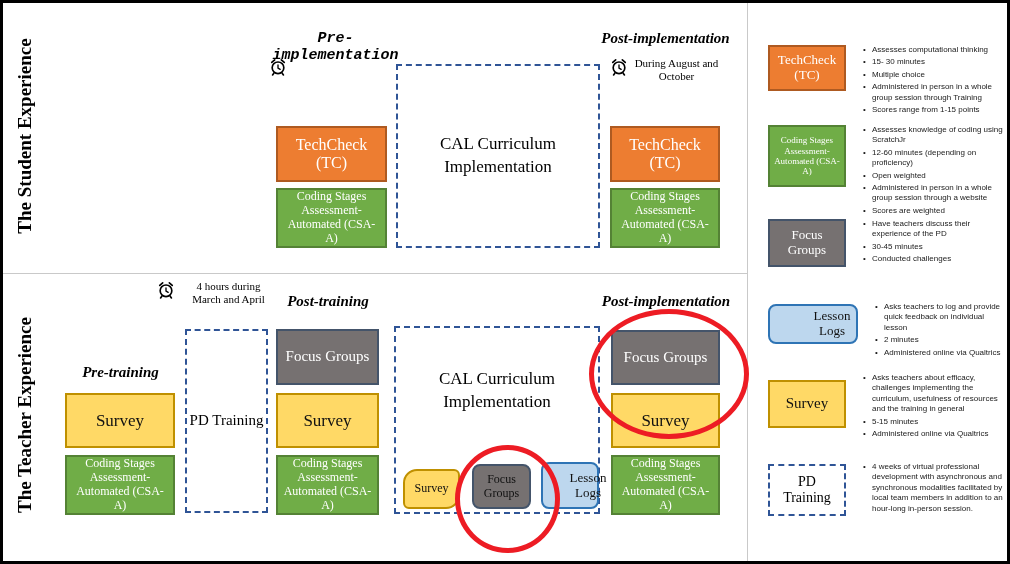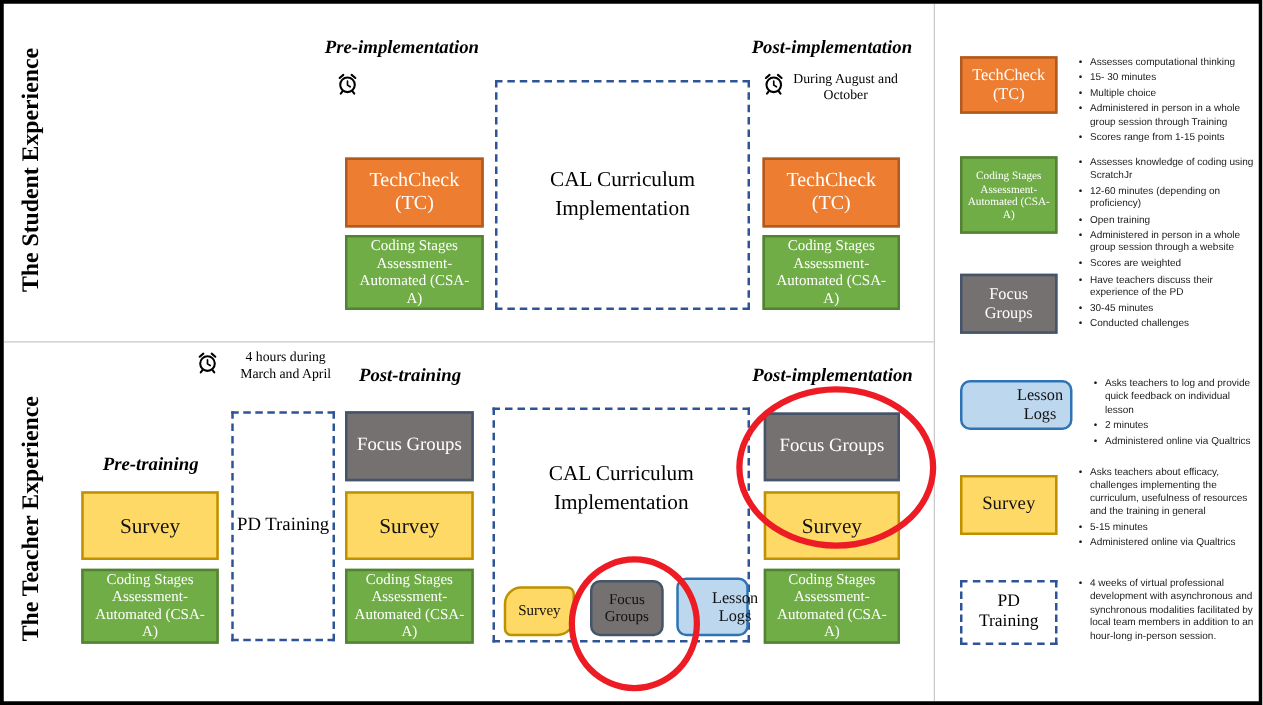--- a/index.html
+++ b/index.html
@@ -55,21 +55,21 @@
 <body>
 
 <div id="figure">
 
   <div class="divider" style="left:744px; top:0; width:1px; height:558px;"></div>
   <div class="divider" style="left:0; top:270px; width:744px; height:1px;"></div>
 
   <div class="v-label" style="left:-88px; top:120px; width:220px;">The Student Experience</div>
   <div class="v-label" style="left:-98px; top:399px; width:240px;">The Teacher Experience</div>
 
-  <div class="heading" style="left:241px; top:27px; width:155px;">Pre-implementation</div>
+  <div class="heading" style="left:255px; top:27px; width:155px;font-family:Liberation Mono, monospace;">Pre-implementation</div>
 
   <div class="clockrow" style="left:265px; top:54px; width:120px;">
     <svg class="clock" width="20" height="20" viewBox="0 0 24 24">
       <g stroke="#000" fill="none" stroke-width="2" stroke-linecap="round">
         <circle cx="12" cy="13" r="7"></circle>
         <path d="M12 9.5v3.8l2.6 1.6" stroke-width="1.6"></path>
         <path d="M4.5 6.5 L8 3.5"></path>
           <path d="M19.5 6.5 L16 3.5"></path>
         <path d="M7 19.5 L5.5 21.5"></path>
           <path d="M17 19.5 L18.5 21.5"></path>
@@ -189,21 +189,21 @@
       </ul>
   </div>
 
   <div class="legend-row" style="top:122px;">
     <div class="legend-box green" style="height:62px; font-size:9px;">
       <span style="display:block; width:66px;">Coding Stages Assessment-Automated (CSA-A)</span>
     </div>
     <ul class="legend-bullets">
         <li>Assesses knowledge of coding using ScratchJr</li>
         <li>12-60 minutes (depending on proficiency)</li>
-        <li>Open training</li>
+        <li>Open weighted</li>
         <li>Administered in person in a whole group session through a website</li>
         <li>Scores are weighted</li>
       </ul>
   </div>
 
   <div class="legend-row" style="top:216px;">
     <div class="legend-box grayb" style="height:48px; font-size:13px;">
       <span style="display:block; width:50px;">Focus Groups</span>
     </div>
     <ul class="legend-bullets">

